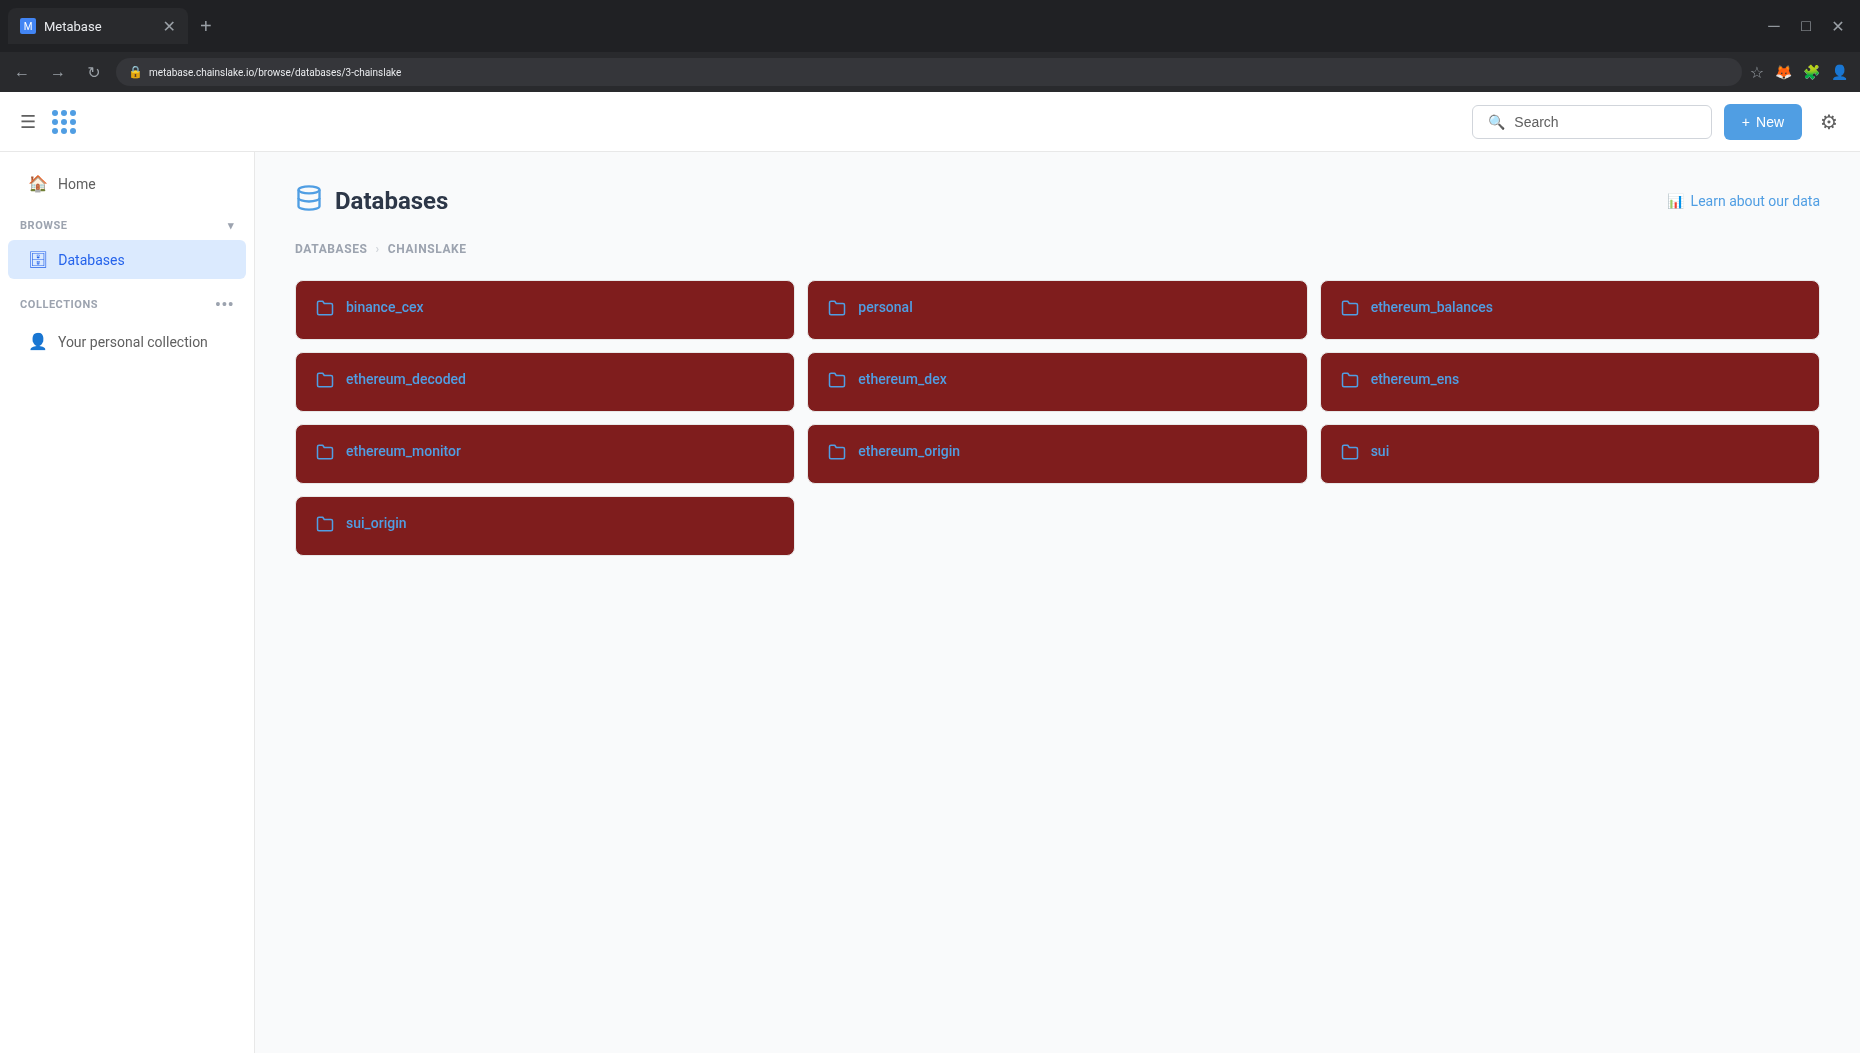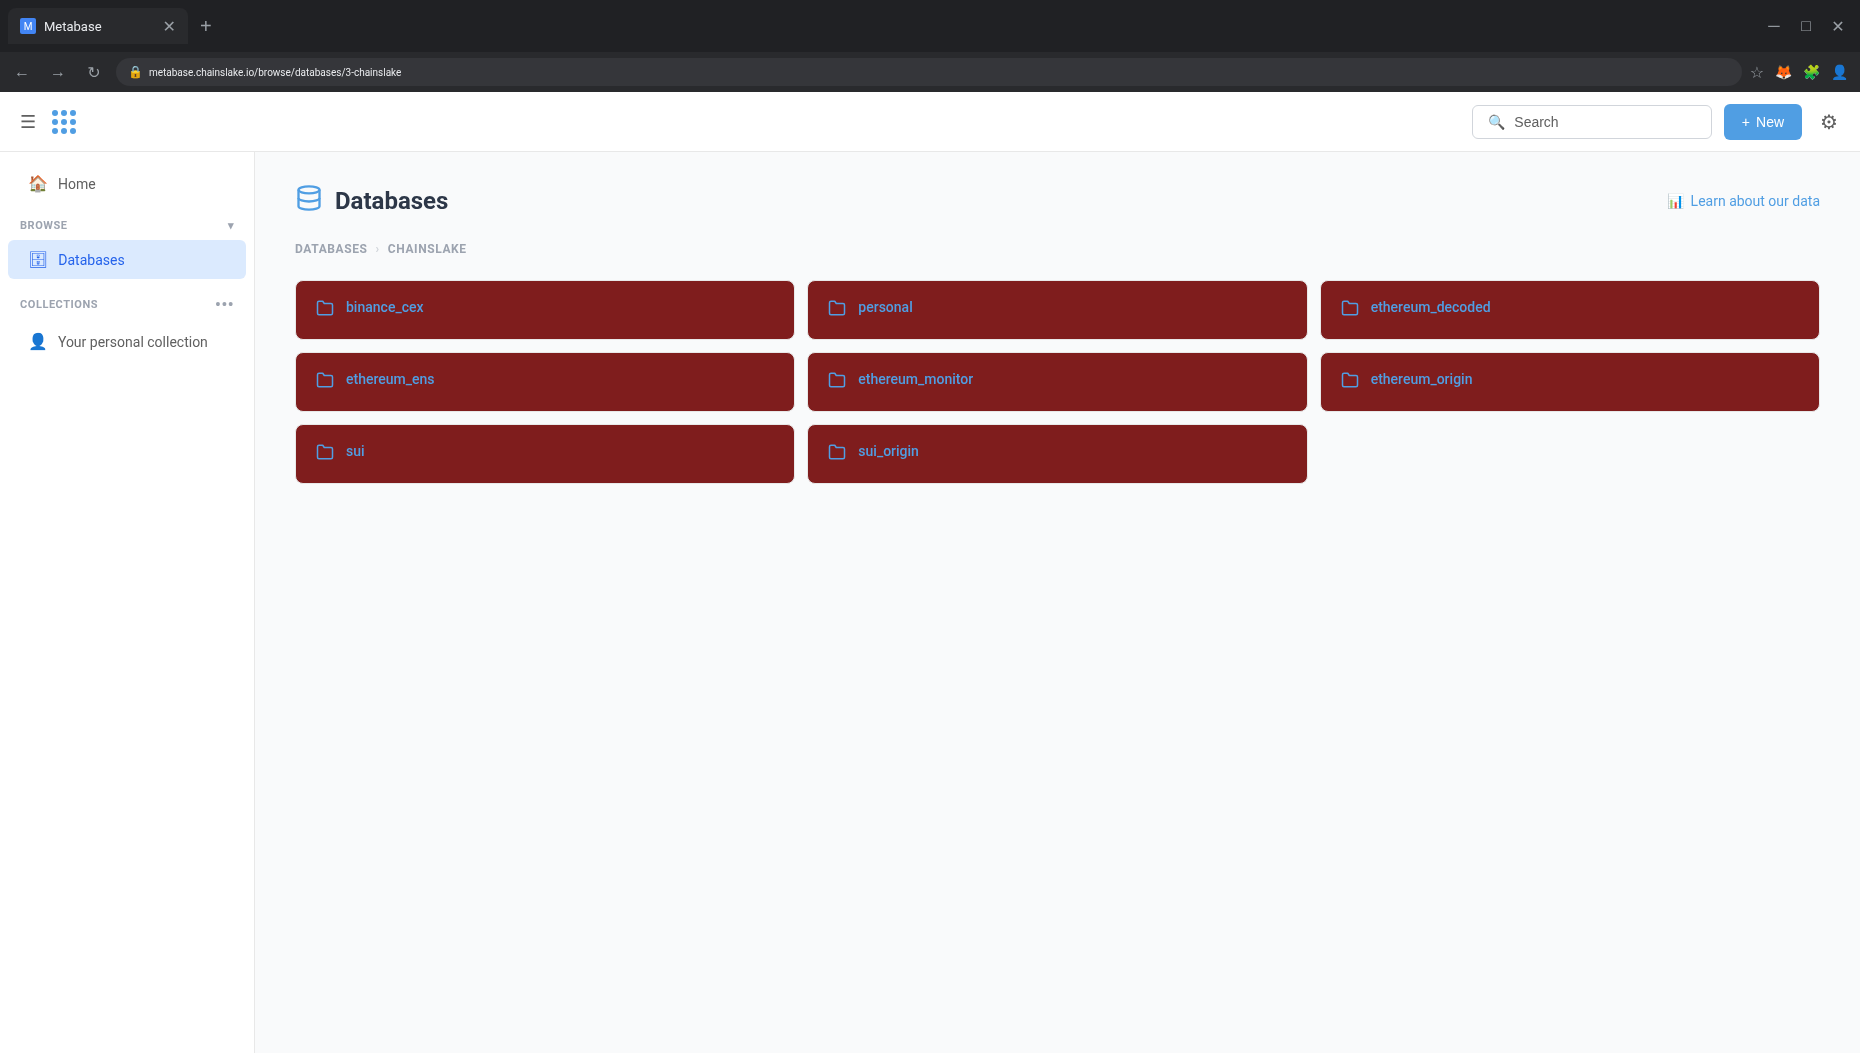--- a/index.html
+++ b/index.html
@@ -473,28 +473,44 @@
       </svg>
     </span>
     <span class="schema-card-name">personal</span>
   </div>
           <div class="schema-card">
     <span class="schema-card-icon">
       <svg width="18" height="18" viewBox="0 0 24 24" fill="none" stroke="#509ee3" stroke-width="2" stroke-linecap="round" stroke-linejoin="round">
         <path d="M22 19a2 2 0 0 1-2 2H4a2 2 0 0 1-2-2V5a2 2 0 0 1 2-2h5l2 3h9a2 2 0 0 1 2 2z"></path>
       </svg>
     </span>
+    <span class="schema-card-name">ethereum_balances</span>
+  </div>
+          <div class="schema-card">
+    <span class="schema-card-icon">
+      <svg width="18" height="18" viewBox="0 0 24 24" fill="none" stroke="#509ee3" stroke-width="2" stroke-linecap="round" stroke-linejoin="round">
+        <path d="M22 19a2 2 0 0 1-2 2H4a2 2 0 0 1-2-2V5a2 2 0 0 1 2-2h5l2 3h9a2 2 0 0 1 2 2z"></path>
+      </svg>
+    </span>
     <span class="schema-card-name">ethereum_decoded</span>
   </div>
           <div class="schema-card">
     <span class="schema-card-icon">
       <svg width="18" height="18" viewBox="0 0 24 24" fill="none" stroke="#509ee3" stroke-width="2" stroke-linecap="round" stroke-linejoin="round">
         <path d="M22 19a2 2 0 0 1-2 2H4a2 2 0 0 1-2-2V5a2 2 0 0 1 2-2h5l2 3h9a2 2 0 0 1 2 2z"></path>
       </svg>
     </span>
+    <span class="schema-card-name">ethereum_dex</span>
+  </div>
+          <div class="schema-card">
+    <span class="schema-card-icon">
+      <svg width="18" height="18" viewBox="0 0 24 24" fill="none" stroke="#509ee3" stroke-width="2" stroke-linecap="round" stroke-linejoin="round">
+        <path d="M22 19a2 2 0 0 1-2 2H4a2 2 0 0 1-2-2V5a2 2 0 0 1 2-2h5l2 3h9a2 2 0 0 1 2 2z"></path>
+      </svg>
+    </span>
     <span class="schema-card-name">ethereum_ens</span>
   </div>
           <div class="schema-card">
     <span class="schema-card-icon">
       <svg width="18" height="18" viewBox="0 0 24 24" fill="none" stroke="#509ee3" stroke-width="2" stroke-linecap="round" stroke-linejoin="round">
         <path d="M22 19a2 2 0 0 1-2 2H4a2 2 0 0 1-2-2V5a2 2 0 0 1 2-2h5l2 3h9a2 2 0 0 1 2 2z"></path>
       </svg>
     </span>
     <span class="schema-card-name">ethereum_monitor</span>
   </div>

